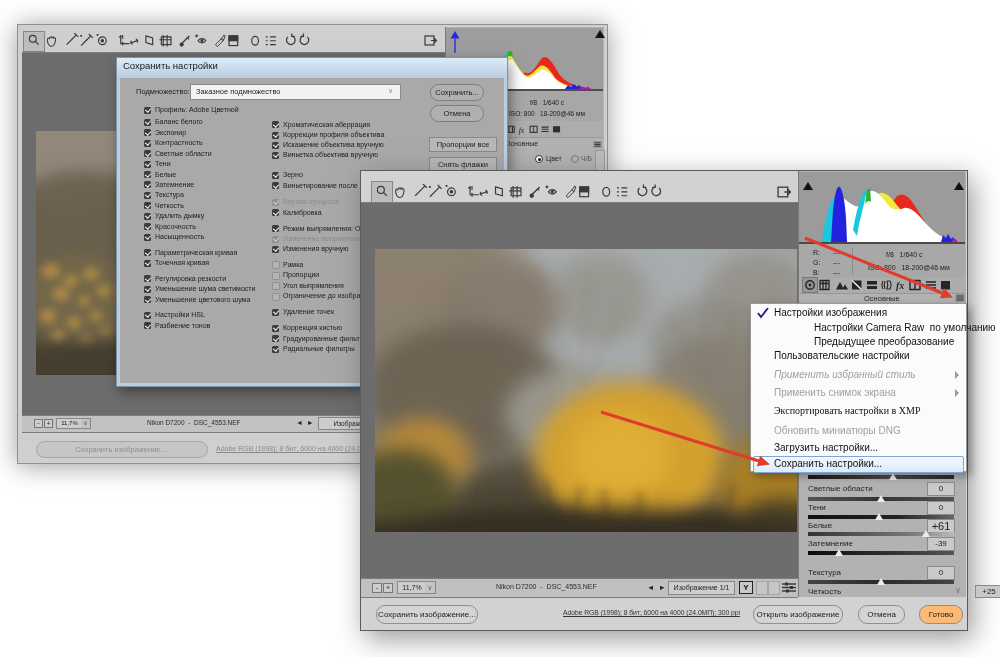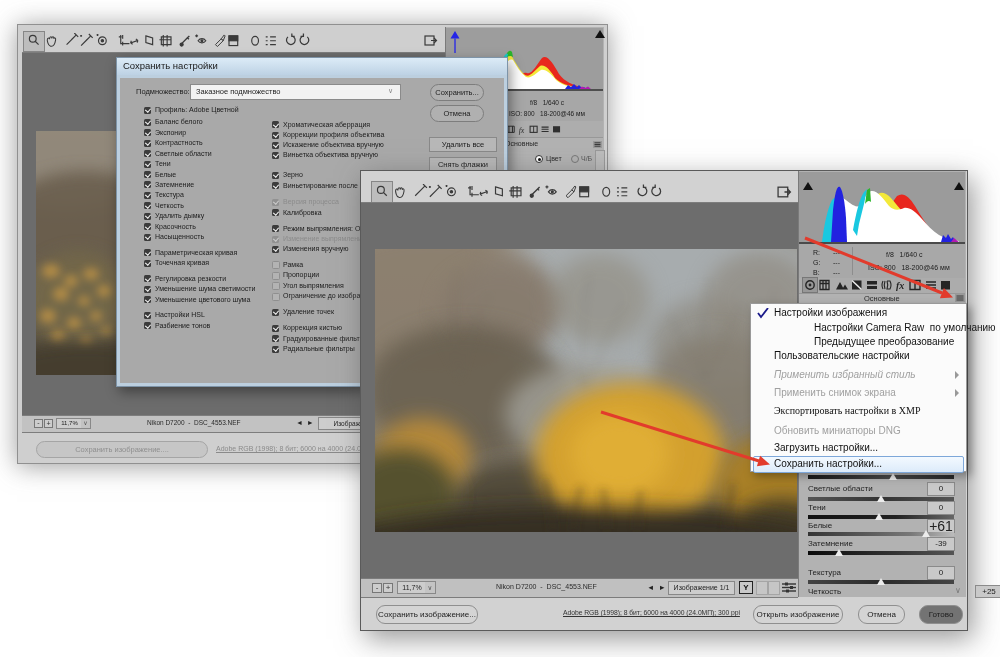--- a/index.html
+++ b/index.html
@@ -192,21 +192,21 @@
   <div class="a" id="dlg-inner"></div>
 </div>
 <div class="a" id="dlg-content">
   <div class="txt" style="left:123px;top:60px;font-size:9.5px;color:#1a1a1a;">Сохранить настройки</div>
   <div class="txt" style="left:136px;top:87px;font-size:7.5px;">Подмножество:</div>
   <div class="a" style="left:190px;top:84px;width:209px;height:14px;background:#f2f2f2;border:1px solid #8a8a8a;"></div>
   <div class="txt" style="left:196px;top:87px;font-size:7.5px;">Заказное подмножество</div>
   <div class="txt" style="left:388px;top:87px;font-size:7px;color:#888;">∨</div>
   <div class="pill" style="left:430px;top:84px;width:52px;height:15px;font-size:7.5px;line-height:15px;">Сохранить...</div>
   <div class="pill" style="left:430px;top:105px;width:52px;height:15px;font-size:7.5px;line-height:15px;">Отмена</div>
-  <div class="sqbtn" style="left:429px;top:137px;width:66px;height:13px;font-size:7.5px;line-height:13px;">Удалить все</div>
+  <div class="sqbtn" style="left:429px;top:137px;width:66px;height:13px;font-size:7.5px;line-height:13px;">Пропорции все</div>
   <div class="sqbtn" style="left:429px;top:157px;width:66px;height:13px;font-size:7.5px;line-height:13px;">Снять флажки</div>
   <div class="cb" style="left:144px;top:106.5px;"></div>
   <div class="cbl" style="left:155px;top:106px;">Профиль: Adobe Цветной</div>
   <div class="cb" style="left:144px;top:118.5px;"></div>
   <div class="cbl" style="left:155px;top:118px;">Баланс белого</div>
   <div class="cb" style="left:144px;top:129px;"></div>
   <div class="cbl" style="left:155px;top:128.5px;">Экспонир</div>
   <div class="cb" style="left:144px;top:139.5px;"></div>
   <div class="cbl" style="left:155px;top:139px;">Контрастность</div>
   <div class="cb" style="left:144px;top:150px;"></div>
@@ -433,21 +433,21 @@
   <div class="a" style="left:889px;top:473px;width:0;height:0;border-left:4.5px solid transparent;border-right:4.5px solid transparent;border-bottom:7px solid #ececec;"></div>
   <div class="txt" style="left:808px;top:484px;font-size:8px;">Светлые области</div>
   <div class="a" style="left:927px;top:482px;width:26px;height:12px;background:#c9c9c9;border:1px solid #8a8a8a;font-size:8px;line-height:12px;text-align:center;color:#222;">0</div>
   <div class="a" style="left:808px;top:497px;width:146px;height:4px;background:linear-gradient(90deg,#555,#333 50%,#555);"></div>
   <div class="a" style="left:877px;top:495px;width:0;height:0;border-left:4.5px solid transparent;border-right:4.5px solid transparent;border-bottom:7px solid #ececec;"></div>
   <div class="txt" style="left:808px;top:503px;font-size:8px;">Тени</div>
   <div class="a" style="left:927px;top:501px;width:26px;height:12px;background:#c9c9c9;border:1px solid #8a8a8a;font-size:8px;line-height:12px;text-align:center;color:#222;">0</div>
   <div class="a" style="left:808px;top:515px;width:146px;height:4px;background:linear-gradient(90deg,#111,#222 60%,#666);"></div>
   <div class="a" style="left:875px;top:513px;width:0;height:0;border-left:4.5px solid transparent;border-right:4.5px solid transparent;border-bottom:7px solid #ececec;"></div>
   <div class="txt" style="left:808px;top:521px;font-size:8px;">Белые</div>
-  <div class="a" style="left:927px;top:519px;width:26px;height:12px;background:#c9c9c9;border:1px solid #8a8a8a;font-size:14px;line-height:12px;text-align:center;color:#222;">+61</div>
+  <div class="a" style="left:927px;top:519px;width:26px;height:12px;background:#c9c9c9;border:1px solid #8a8a8a;font-size:11px;line-height:12px;text-align:center;color:#222;">+61</div>
   <div class="a" style="left:808px;top:532px;width:146px;height:4px;background:linear-gradient(90deg,#333,#777 70%,#bbb);"></div>
   <div class="a" style="left:922px;top:530px;width:0;height:0;border-left:4.5px solid transparent;border-right:4.5px solid transparent;border-bottom:7px solid #ececec;"></div>
   <div class="txt" style="left:808px;top:539px;font-size:8px;">Затемнение</div>
   <div class="a" style="left:927px;top:537px;width:26px;height:12px;background:#c9c9c9;border:1px solid #8a8a8a;font-size:8px;line-height:12px;text-align:center;color:#222;">-39</div>
   <div class="a" style="left:808px;top:551px;width:146px;height:4px;background:linear-gradient(90deg,#0a0a0a,#333 60%,#555);"></div>
   <div class="a" style="left:835px;top:549px;width:0;height:0;border-left:4.5px solid transparent;border-right:4.5px solid transparent;border-bottom:7px solid #ececec;"></div>
   <div class="txt" style="left:808px;top:568px;font-size:8px;">Текстура</div>
   <div class="a" style="left:927px;top:566px;width:26px;height:12px;background:#c9c9c9;border:1px solid #8a8a8a;font-size:8px;line-height:12px;text-align:center;color:#222;">0</div>
   <div class="a" style="left:808px;top:580px;width:146px;height:4px;background:linear-gradient(90deg,#444,#2a2a2a 50%,#444);"></div>
   <div class="a" style="left:877px;top:578px;width:0;height:0;border-left:4.5px solid transparent;border-right:4.5px solid transparent;border-bottom:7px solid #ececec;"></div>
@@ -474,21 +474,21 @@
       </g>
     <rect x="3" y="0.5" width="3" height="3" fill="#333"></rect>
       <rect x="8" y="4" width="3" height="3" fill="#333"></rect>
       <rect x="4" y="7.5" width="3" height="3" fill="#333"></rect>
   </svg>
 
   <div class="pill" style="left:376px;top:605px;width:100px;height:17px;font-size:8px;line-height:17px;background:#d4d4d4;border-color:#8f8f8f;">Сохранить изображение...</div>
   <div class="txt" style="left:563px;top:609px;font-size:6.8px;letter-spacing:-0.05px;color:#333;text-decoration:underline;">Adobe RGB (1998); 8 бит; 6000 на 4000 (24.0МП); 300 ppi</div>
   <div class="pill" style="left:753px;top:605px;width:88px;height:17px;font-size:8px;line-height:17px;background:#d4d4d4;border-color:#8f8f8f;">Открыть изображение</div>
   <div class="pill" style="left:858px;top:605px;width:45px;height:17px;font-size:8px;line-height:17px;background:#d4d4d4;border-color:#8f8f8f;">Отмена</div>
-  <div class="pill" style="left:919px;top:605px;width:42px;height:17px;font-size:8px;line-height:17px;background:#737373;border-color:#8f8f8f;">Готово</div>
+  <div class="pill" style="left:919px;top:605px;width:42px;height:17px;font-size:8px;line-height:17px;background:#fdba74;border-color:#8f8f8f;">Готово</div>
 </div>
 
 <div class="a" id="menu">
   <svg class="a" style="left:6px;top:4px;" width="12" height="11" viewBox="0 0 12 11">
       <path d="M1 5 L4 9 L11 0" fill="none" stroke="#1a1a8a" stroke-width="1.8"></path>
     </svg>
   <div class="mi" style="top:3px;">Настройки изображения</div>
   <div class="mi" style="top:17.5px;margin-left:40px;">Настройки Camera Raw&nbsp; по умолчанию</div>
   <div class="mi" style="top:32px;margin-left:40px;">Предыдущее преобразование</div>
   <div class="mi" style="top:46px;">Пользовательские настройки</div>

